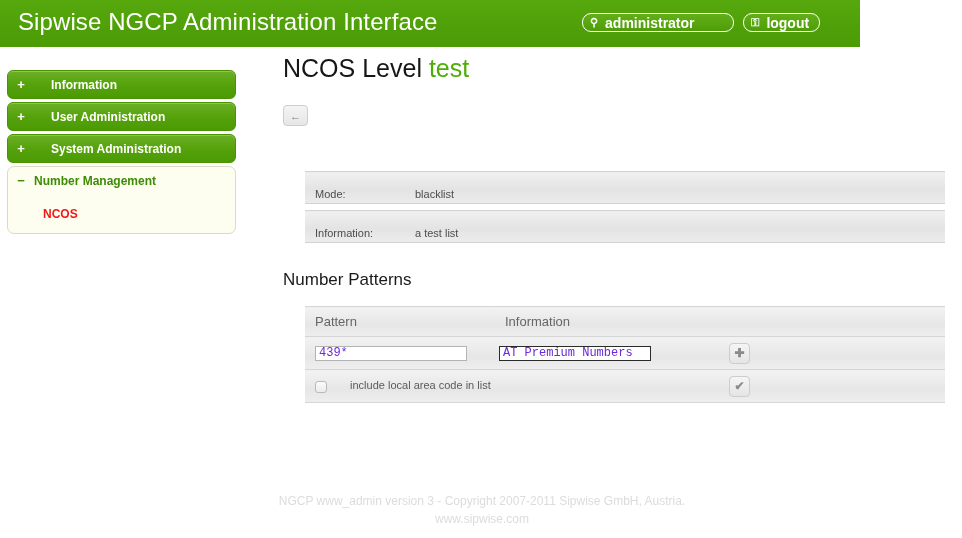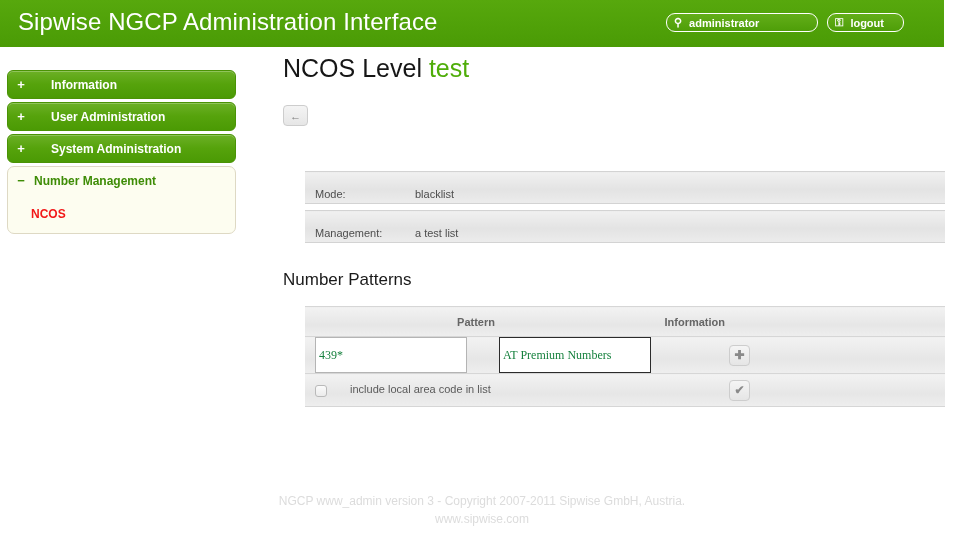--- a/index.html
+++ b/index.html
@@ -7,21 +7,21 @@
     margin: 0; padding: 0;
     width: 962px; height: 538px;
     background: #ffffff;
     font-family: "Liberation Sans", sans-serif;
     overflow: hidden;
   }
 
   
   .header {
     position: absolute; top: 0; left: 0;
-    width: 944px; height: 47px;
+    width: 860px; height: 47px;
     background: #4c9e08;
     background: linear-gradient(to bottom, #57a80d 0%, #4a9b05 100%);
   }
   .header-title {
     position: absolute; left: 18px; top: 8px;
     font-size: 24px; color: #ffffff; font-weight: normal;
     letter-spacing: 0.1px;
     white-space: nowrap;
   }
   .hdr-btns {
@@ -41,21 +41,21 @@
     cursor: pointer;
   }
   .hdr-btn.user { width: 152px; }
   .hdr-btn.logout { width: 77px; }
   .hdr-btn .glyph {
     display: inline-block;
     margin-right: 7px;
     line-height: 1;
     font-size: 11px;
   }
-  .hdr-btn .lbl { font-size: 11px; }
+  .hdr-btn .lbl { font-size: 14px; }
 
   
   .sidebar {
     position: absolute; left: 7px; top: 70px;
     width: 229px;
   }
   .nav-btn {
     position: relative;
     height: 29px;
     margin-bottom: 3px;
@@ -86,21 +86,21 @@
     display: flex; align-items: center;
     color: #3e8c06; font-size: 12px; font-weight: bold;
     cursor: pointer;
   }
   .nav-open-head .sign {
     width: 26px; text-align: center;
     font-size: 13px; font-weight: bold; color: #3e8c06;
   }
   .nav-sub {
     margin-top: 13px;
-    padding-left: 23px;
+    padding-left: 35px;
     font-size: 12px; font-weight: bold;
     color: #f21919;
     cursor: pointer;
   }
 
   
   .main { position: absolute; left: 270px; top: 46px; width: 690px; }
 
   .page-title {
     font-size: 25px; color: #161616; font-weight: normal;
@@ -139,45 +139,45 @@
     font-size: 11px; color: #4d4d4d;
     padding: 12px 0 0 10px;
     vertical-align: middle;
   }
   .tbl tr.detail-row td.val { padding-left: 0; }
   .det-spacer { height: 6px; }
 
   .np-tbl { margin-left: 35px; width: 640px; border-collapse: collapse; }
   .np-tbl th {
     height: 30px;
-    text-align: right; font-weight: bold;
-    font-size: 11px; color: #666666;
+    text-align: left; font-weight: normal;
+    font-size: 13px; color: #666666;
     background: linear-gradient(to bottom, #f2f2f2 0%, #e6e6e6 60%, #eeeeee 100%);
     border-top: 1px solid #d6d6d6;
     border-bottom: 1px solid #d6d6d6;
     padding: 0 0 0 10px;
     vertical-align: middle;
   }
   .np-tbl td {
     height: 33px;
     background: linear-gradient(to bottom, #f2f2f2 0%, #e6e6e6 60%, #eeeeee 100%);
     border-bottom: 1px solid #d6d6d6;
     padding: 0 0 0 10px;
     vertical-align: middle;
     font-size: 11px; color: #5a5a5a;
   }
   .np-tbl td.nopad { padding-left: 4px; }
 
   .txt-input {
-    height: 36px;
+    height: 15px;
     border: 1px solid #b4b4b4;
     background: #ffffff;
-    font-size: 12px; color: #15803d;
+    font-size: 12px; color: #6d28d9;
     padding: 0 2px 0 3px;
-    font-family: Liberation Serif, serif;
+    font-family: Liberation Mono, monospace;
     outline: none;
   }
   .txt-input.focused {
     border: 1px solid #2b2b2b;
   }
   .w-pattern { width: 152px; }
   .w-desc { width: 152px; }
 
   .cbx {
     width: 12px; height: 12px;
@@ -272,21 +272,21 @@
         <tr class="detail-row">
       <td style="width:110px">Mode:</td>
       <td class="val">blacklist</td>
     </tr>
   </tbody>
     </table>
   <div class="det-spacer"></div>
   <table class="tbl">
     <tbody>
         <tr class="detail-row">
-      <td style="width:110px">Management:</td>
+      <td style="width:110px">Information:</td>
       <td class="val">a test list</td>
     </tr>
   </tbody>
     </table>
 
   <div style="height:27px"></div>
   <div class="section-title">Number Patterns</div>
 
   <div style="height:16px"></div>
   <table class="np-tbl">

